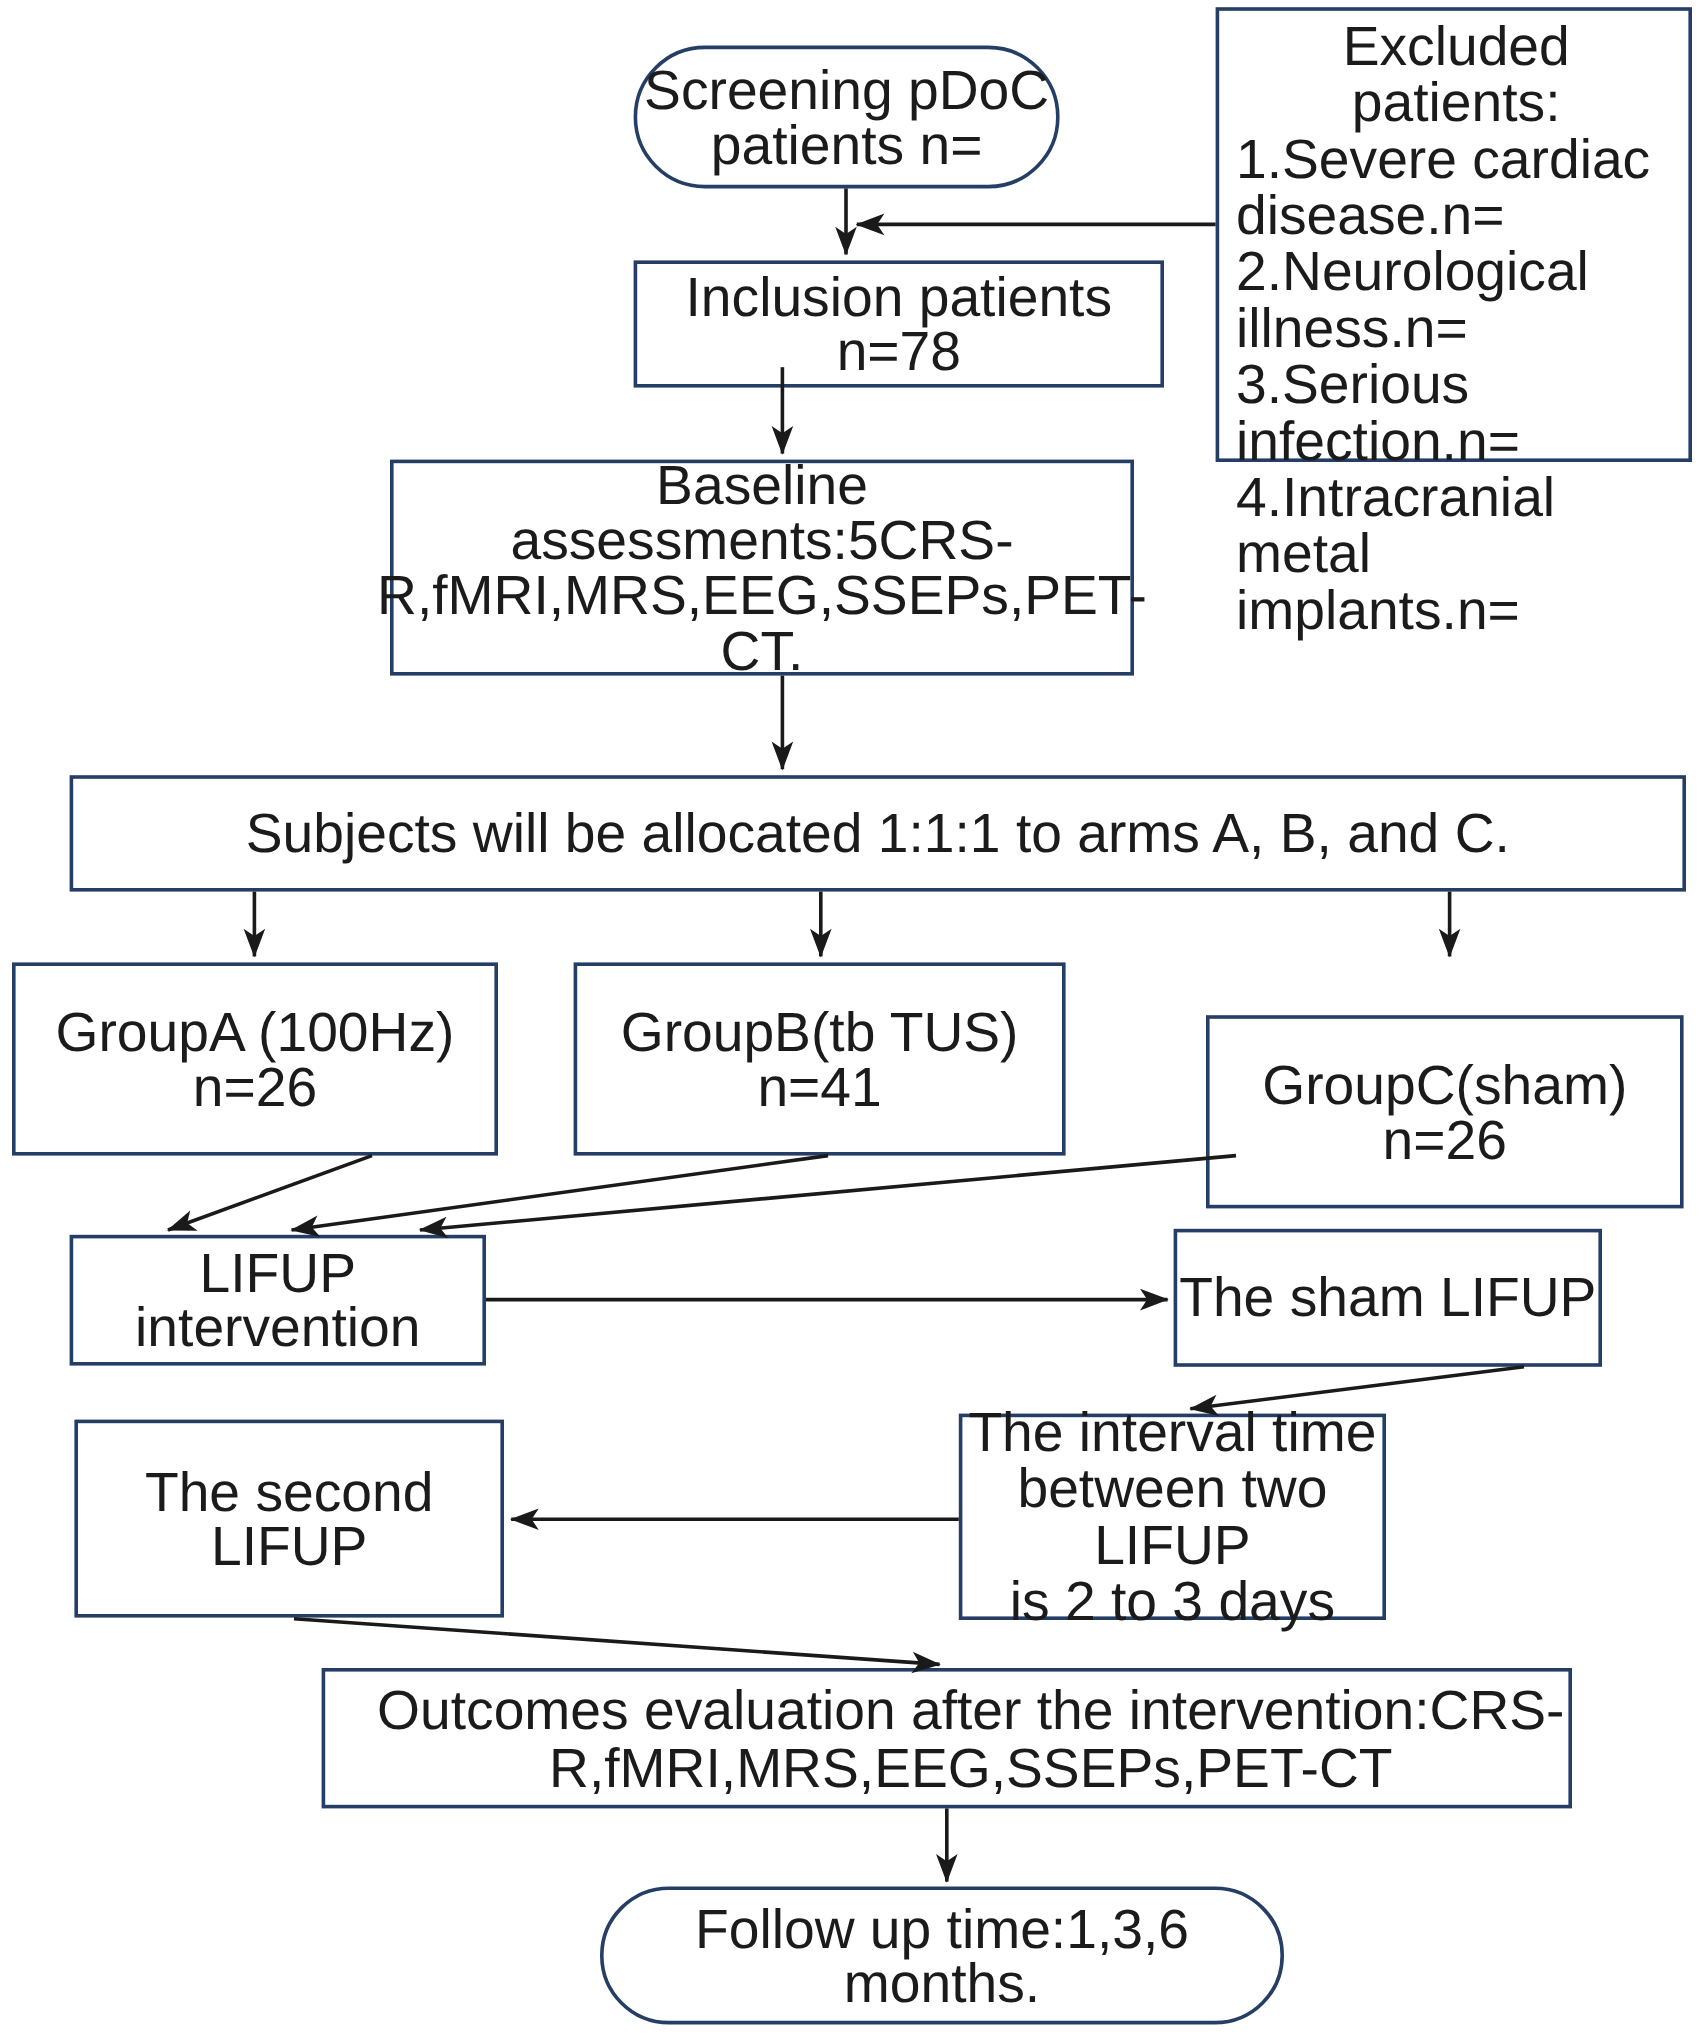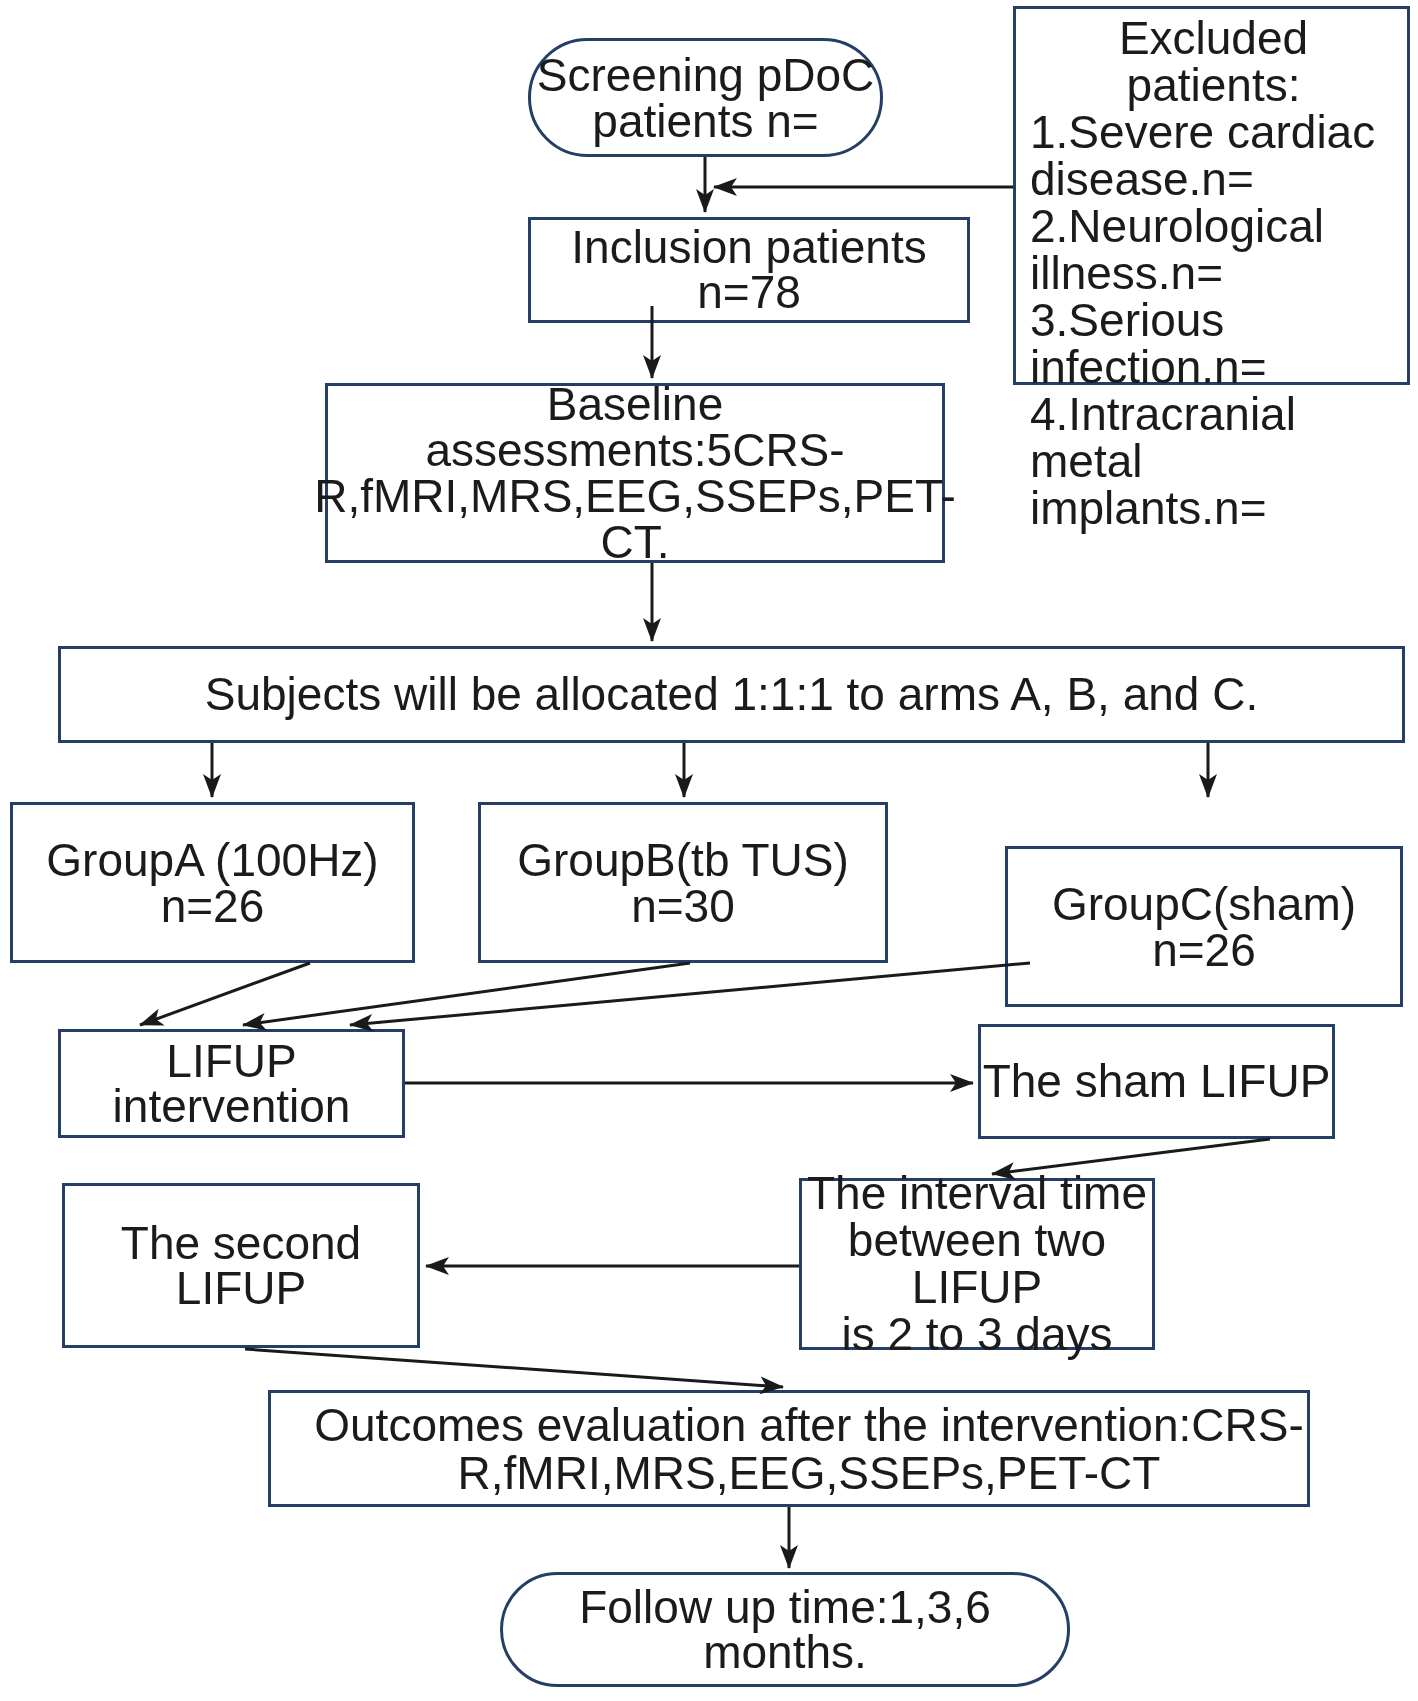--- a/index.html
+++ b/index.html
@@ -82,21 +82,21 @@
     <div class="txt">Subjects will be allocated 1:1:1 to arms A, B, and C.</div>
   </div>
 
   <div class="node" style="left:10px;top:802px;width:405px;height:161px">
     <div class="txt multiline lh46">GroupA (100Hz)
 n=26</div>
   </div>
 
   <div class="node" style="left:478px;top:802px;width:410px;height:161px">
     <div class="txt multiline lh46">GroupB(tb TUS)
-n=30</div>
+n=41</div>
   </div>
 
   <div class="node" style="left:1005px;top:846px;width:398px;height:161px">
     <div class="txt multiline lh46">GroupC(sham)
 n=26</div>
   </div>
 
   <div class="node" style="left:58px;top:1029px;width:347px;height:109px">
     <div class="txt">LIFUP intervention</div>
   </div>

